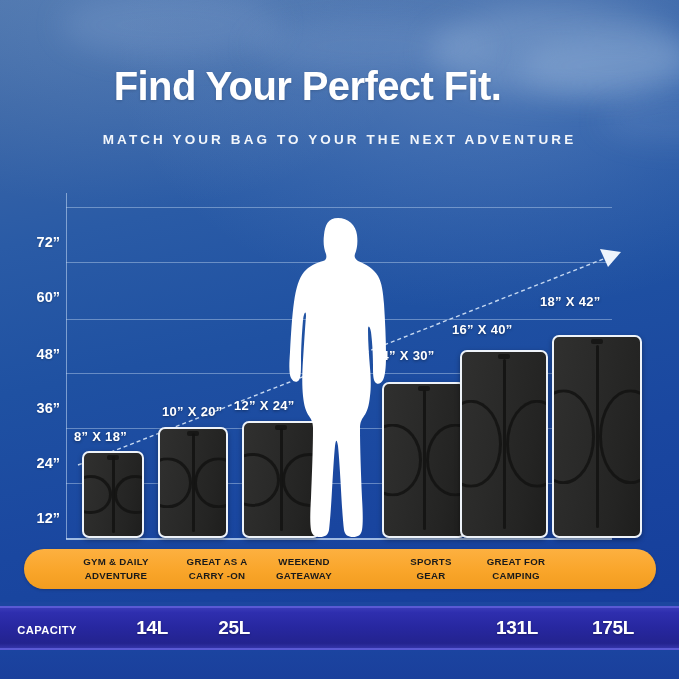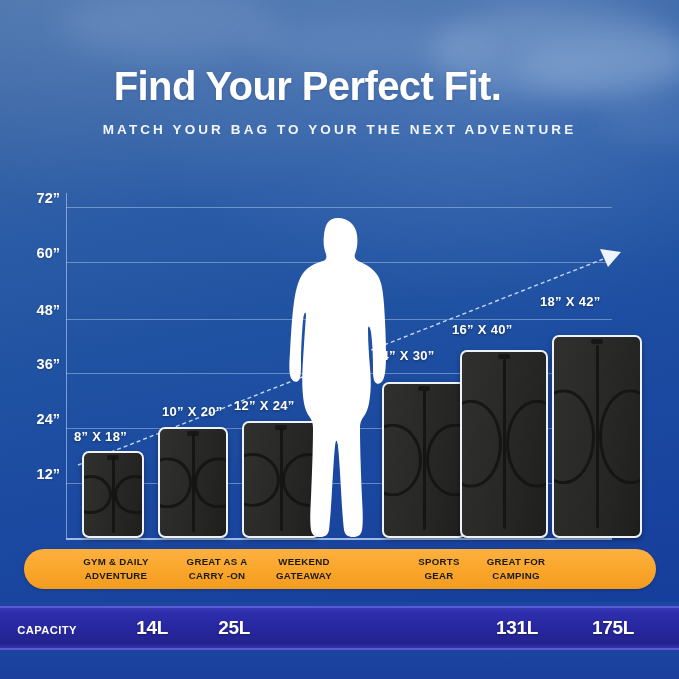--- a/index.html
+++ b/index.html
@@ -30,30 +30,30 @@
   .c5 { left:600px; top:96px; width:150px; height:48px;  background:rgba(185,208,236,0.10); }
 
   
   #title {
     position:absolute; left:0; top:64px; width:615px;
     text-align:center; color:#ffffff;
     font-size:40px; font-weight:bold; letter-spacing:-0.6px;
     text-shadow:0 1px 3px rgba(0,0,0,0.16);
   }
   #subtitle {
-    position:absolute; left:0; top:122px; width:679px;
+    position:absolute; left:0; top:132px; width:679px;
     text-align:center; color:#f2f6fb;
     font-size:13.5px; font-weight:bold; letter-spacing:3.1px;
   }
 
   
   #chart { position:absolute; left:0; top:0; width:679px; height:679px; }
   .ytick { position:absolute; left:18px; width:42px; text-align:right;
            color:#fff; font-size:14.5px; font-weight:bold;
-           text-shadow:0 1px 2px rgba(0,0,0,0.22); }
+           text-shadow:0 1px 2px rgba(0,0,0,0.22);margin-top:44px; }
 
   .gridline {
     position:absolute; left:66px; width:546px; height:1px;
     background:rgba(190,212,240,0.45);
   }
   .axisline {
     position:absolute; left:66px; top:193px; width:1px; height:346px;
     background:rgba(200,220,245,0.55);
   }
   .baseline {
@@ -241,21 +241,21 @@
         <div>ADVENTURE</div>
       </div>
       <div class="ocell" style="left: 134px; width: 118px;">
         <div>GREAT AS A</div>
         <div>CARRY -ON</div>
       </div>
       <div class="ocell" style="left: 218px; width: 124px;">
         <div>WEEKEND</div>
         <div>GATEAWAY</div>
       </div>
-      <div class="ocell" style="left: 360px; width: 110px;">
+      <div class="ocell" style="left: 352px; width: 110px;">
         <div>SPORTS</div>
         <div>GEAR</div>
       </div>
       <div class="ocell" style="left: 432px; width: 120px;">
         <div>GREAT FOR</div>
         <div>CAMPING</div>
       </div>
     </div>
 
   <div id="capband">

